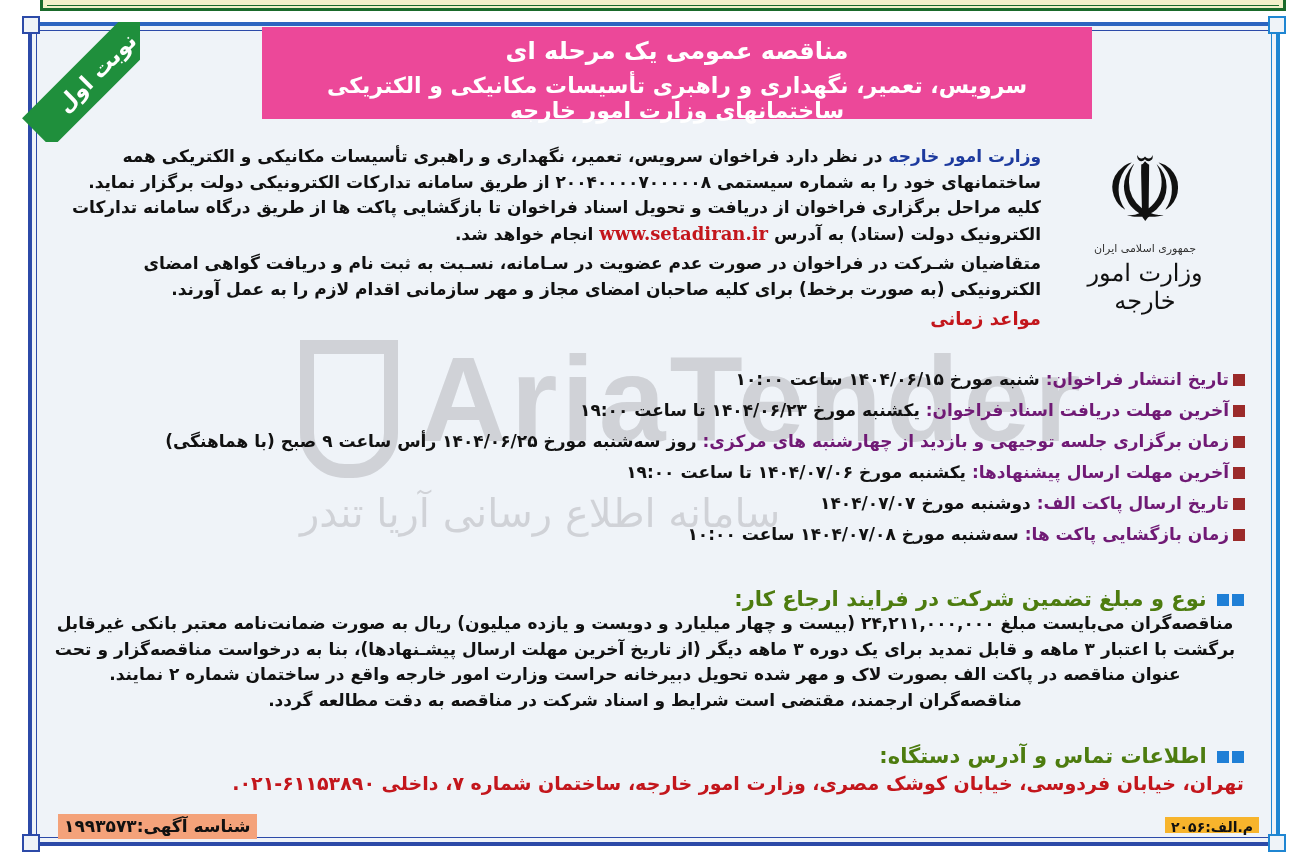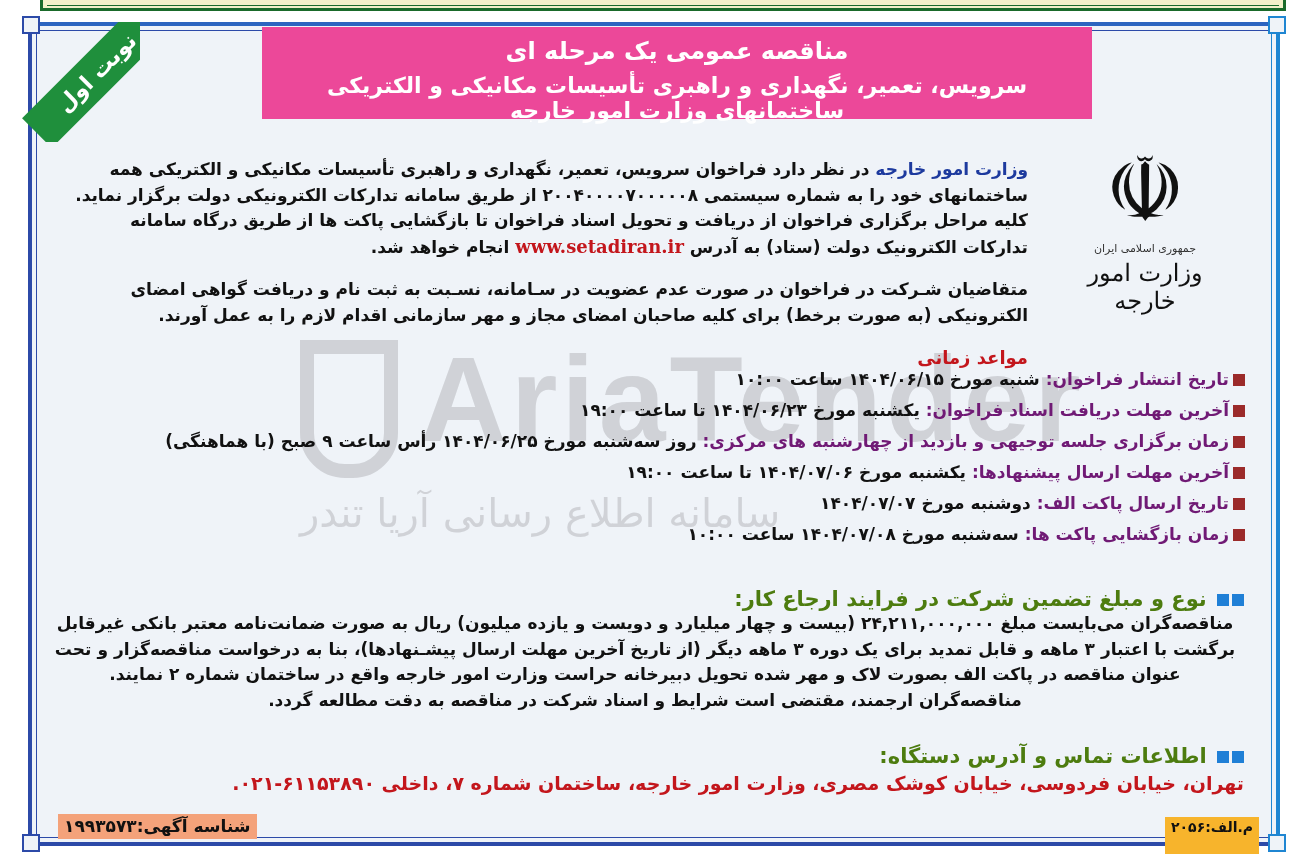--- a/index.html
+++ b/index.html
@@ -63,21 +63,21 @@
       position:absolute; left:0; top:0; width:70px; height:110px; border:14px solid #c9cbd0;
       border-radius:0 0 45px 45px; border-top-width:14px;
     }
     .wm-text { position:absolute; left:120px; top:-10px; font-size:120px; font-weight:bold; font-family:"Liberation Sans", sans-serif; letter-spacing:4px; }
     .wm-fa { position:absolute; left:0; top:150px; font-size:40px; letter-spacing:14px; direction:rtl; white-space:nowrap; }
 
     .body {
       position:absolute; left:45px; top:140px; width:1000px; direction:rtl; text-align:right;
       font-size:17px; line-height:25.5px; color:#111; font-weight:bold;
     }
-    .body p { margin:17px; }
+    .body p { margin:4px; }
     .ministry { color:#1d3a9e; }
     .url { color:#c3161c; font-family:"DejaVu Serif", serif; font-weight:bold; font-size:18px; direction:ltr; unicode-bidi:embed; }
     .sched-title { color:#c3161c; font-size:18px; }
 
     .sched {
       position:absolute; left:200px; top:364px; width:1045px; direction:rtl; text-align:right;
       font-size:17px; line-height:31px; font-weight:bold; color:#111;
     }
     .sched-row { white-space:nowrap; }
     .sq {
@@ -100,21 +100,21 @@
     .address {
       position:absolute; right:62px; top:772px; direction:rtl; text-align:right;
       font-size:19px; font-weight:bold; color:#c3161c; white-space:nowrap;
     }
 
     .ad-id {
       position:absolute; left:58px; top:814px; height:25px; padding:0 6px;
       background:#f4a27a; color:#111; font-weight:bold; font-size:17px; line-height:24px; direction:rtl;
     }
     .ad-code {
-      position:absolute; left:1165px; top:817px; height:37px; padding:0 6px;
+      position:absolute; left:1165px; top:817px; height:16px; padding:0 6px;
       background:#f7b42c; color:#111; font-weight:bold; font-size:14px; line-height:20px; direction:rtl;
     }
   </style>
 </head>
 <body>
 
 <div class="top-frame"></div>
 
 <div class="frame">
   <div class="frame-inner"></div>

